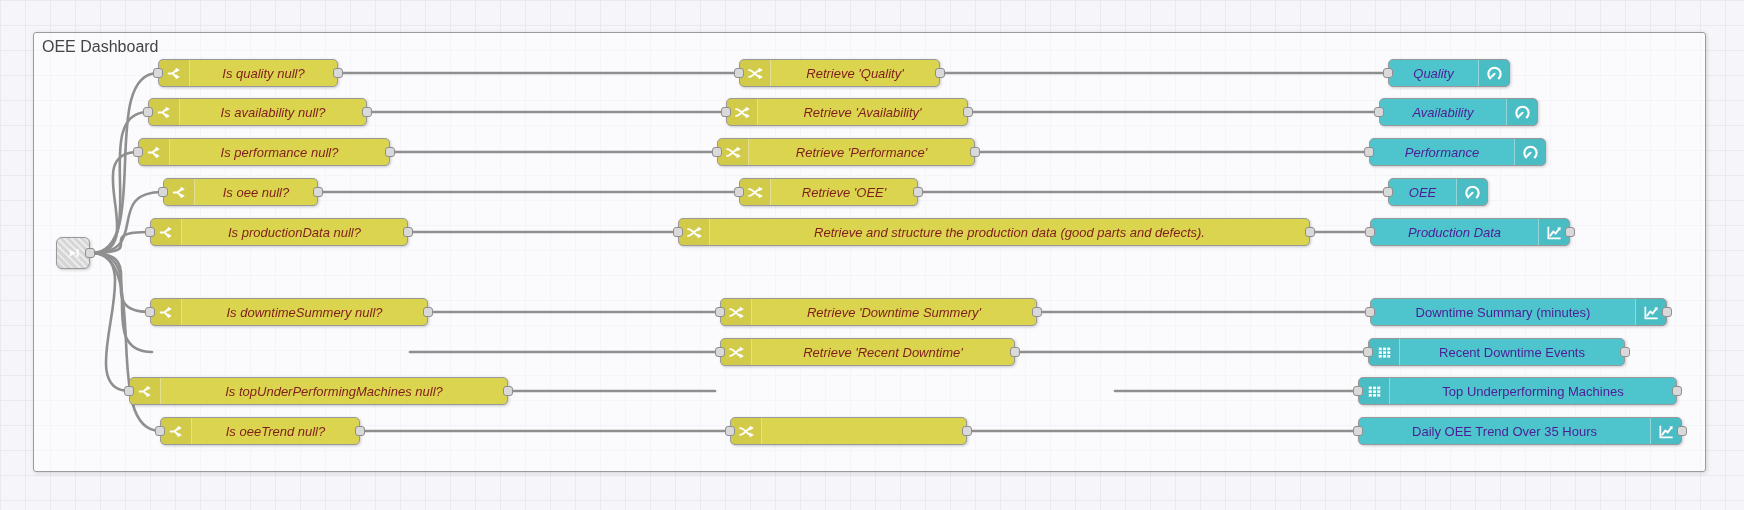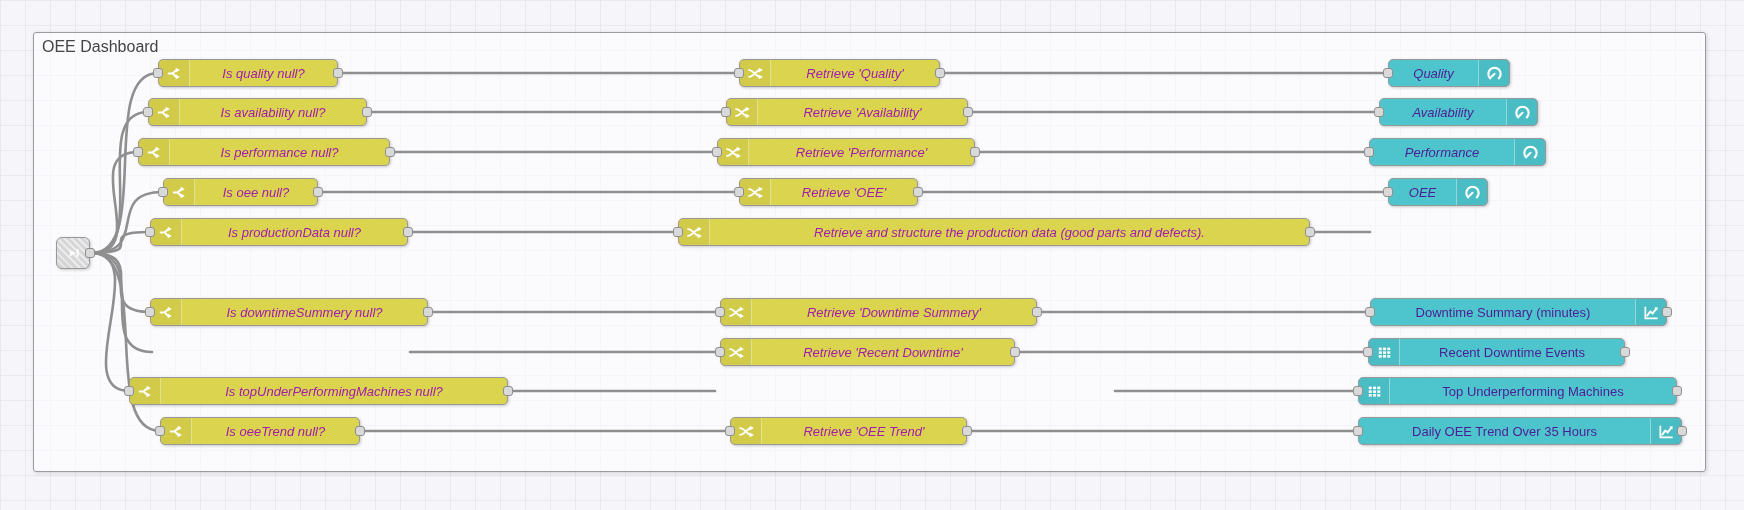--- a/index.html
+++ b/index.html
@@ -29,21 +29,21 @@
   .node.teal{background:#4ec5cd;}
   .icon-box{
     width:30px;flex:0 0 30px;display:flex;align-items:center;justify-content:center;
     background:rgba(0,0,0,0.04);
   }
   .icon-box.left{border-right:1px solid rgba(255,255,255,0.4);border-radius:4px 0 0 4px;}
   .icon-box.right{border-left:1px solid rgba(255,255,255,0.4);border-radius:0 4px 4px 0;}
   .icon-box svg{width:17px;height:17px;display:block;}
   .lbl{
     flex:1;display:flex;align-items:center;justify-content:center;
-    font-size:13px;color:#a21caf;white-space:nowrap;padding:0 7px;
+    font-size:13px;color:#7f1d1d;white-space:nowrap;padding:0 7px;
   }
   .lbl.it{font-style:italic;}
   .teal .lbl{color:#4c1d95;}
   .p{
     position:absolute;width:10px;height:10px;border-radius:3px;box-sizing:border-box;
     background:#d9d9d9;border:1px solid #8f8f8f;top:50%;margin-top:-5px;z-index:3;
   }
   .pi{left:-6px;}
   .po{right:-6px;}
   .link-node{
@@ -304,21 +304,20 @@
 
 
   <div class="node yellow" style="left:730px;top:417px;width:237px">
     <span class="icon-box left">
         <svg viewBox="0 0 16 16">
           <path d="M2 4.8 C6 4.8 9 11.2 12 11.2 M2 11.2 C6 11.2 9 4.8 12 4.8" stroke="#fff" stroke-width="1.8" fill="none" stroke-linecap="round"></path>
           <path d="M11 9 L15 11.2 L11 13.4 Z" fill="#fff"></path>
           <path d="M11 2.6 L15 4.8 L11 7 Z" fill="#fff"></path>
         </svg>
       </span>
-    <span class="lbl it">Retrieve 'OEE Trend'</span>
     <span class="p pi"></span>
     <span class="p po"></span>
   </div>
 
   <div class="node teal" style="left:1388px;top:59px;width:122px">
     <span class="lbl it">Quality</span>
     <span class="icon-box right">
         <svg viewBox="0 0 16 16">
           <path d="M4 12.6 A5.8 5.8 0 1 1 12 12.6" fill="none" stroke="#fff" stroke-width="2" stroke-linecap="round"></path>
           <path d="M8 8.3 L5.2 11" stroke="#fff" stroke-width="2" stroke-linecap="round"></path>
@@ -353,20 +352,32 @@
     <span class="lbl it">OEE</span>
     <span class="icon-box right">
         <svg viewBox="0 0 16 16">
           <path d="M4 12.6 A5.8 5.8 0 1 1 12 12.6" fill="none" stroke="#fff" stroke-width="2" stroke-linecap="round"></path>
           <path d="M8 8.3 L5.2 11" stroke="#fff" stroke-width="2" stroke-linecap="round"></path>
         </svg>
       </span>
     <span class="p pi"></span>
   </div>
 
+  <div class="node teal" style="left:1370px;top:218px;width:200px">
+    <span class="lbl it">Production Data</span>
+    <span class="icon-box right">
+        <svg viewBox="0 0 16 16">
+          <path d="M2.2 2.5 V13.5 H13.8" stroke="#fff" stroke-width="1.6" fill="none"></path>
+          <path d="M4 11 L7 7 L9 9 L12.3 4.6" stroke="#fff" stroke-width="1.8" fill="none" stroke-linecap="round" stroke-linejoin="round"></path>
+          <path d="M10.6 3.4 L13.9 3 L13.4 6.3 Z" fill="#fff"></path>
+        </svg>
+      </span>
+    <span class="p pi"></span>
+    <span class="p po"></span>
+  </div>
 
   <div class="node teal" style="left:1370px;top:298px;width:297px">
     <span class="lbl">Downtime Summary (minutes)</span>
     <span class="icon-box right">
         <svg viewBox="0 0 16 16">
           <path d="M2.2 2.5 V13.5 H13.8" stroke="#fff" stroke-width="1.6" fill="none"></path>
           <path d="M4 11 L7 7 L9 9 L12.3 4.6" stroke="#fff" stroke-width="1.8" fill="none" stroke-linecap="round" stroke-linejoin="round"></path>
           <path d="M10.6 3.4 L13.9 3 L13.4 6.3 Z" fill="#fff"></path>
         </svg>
       </span>

